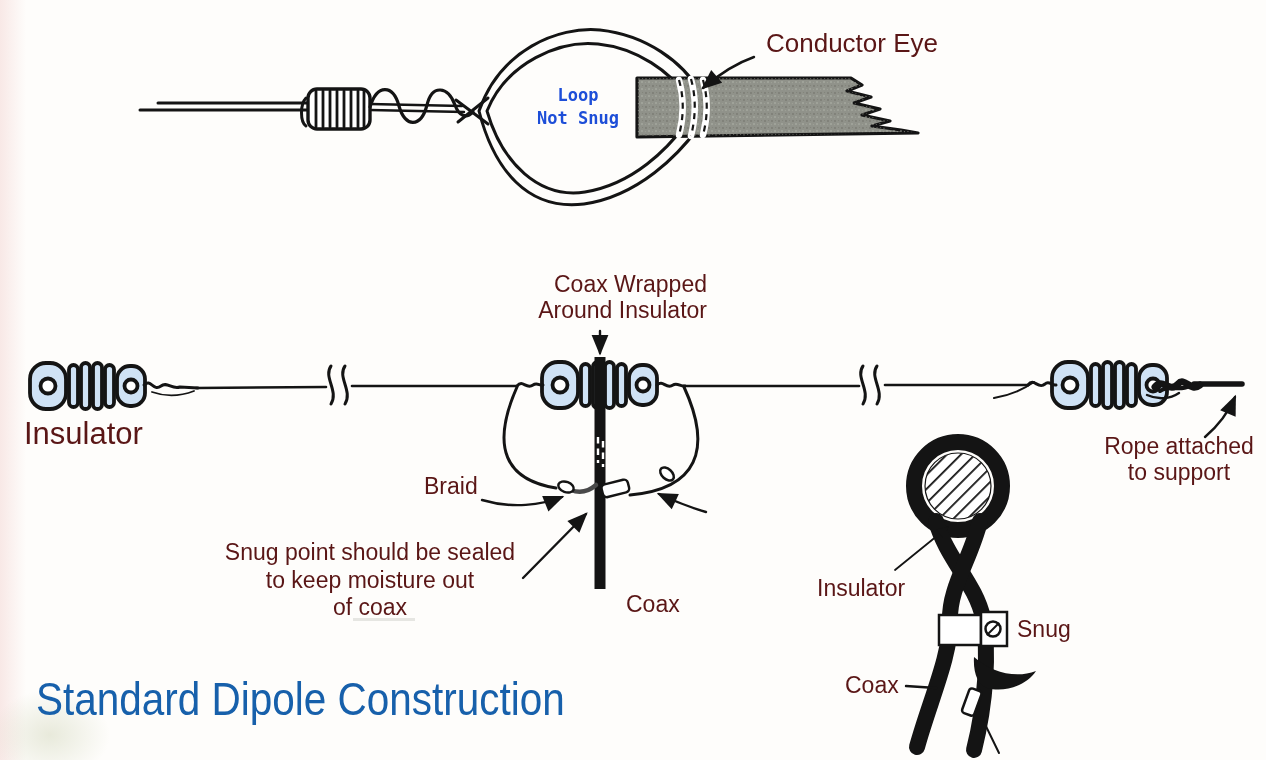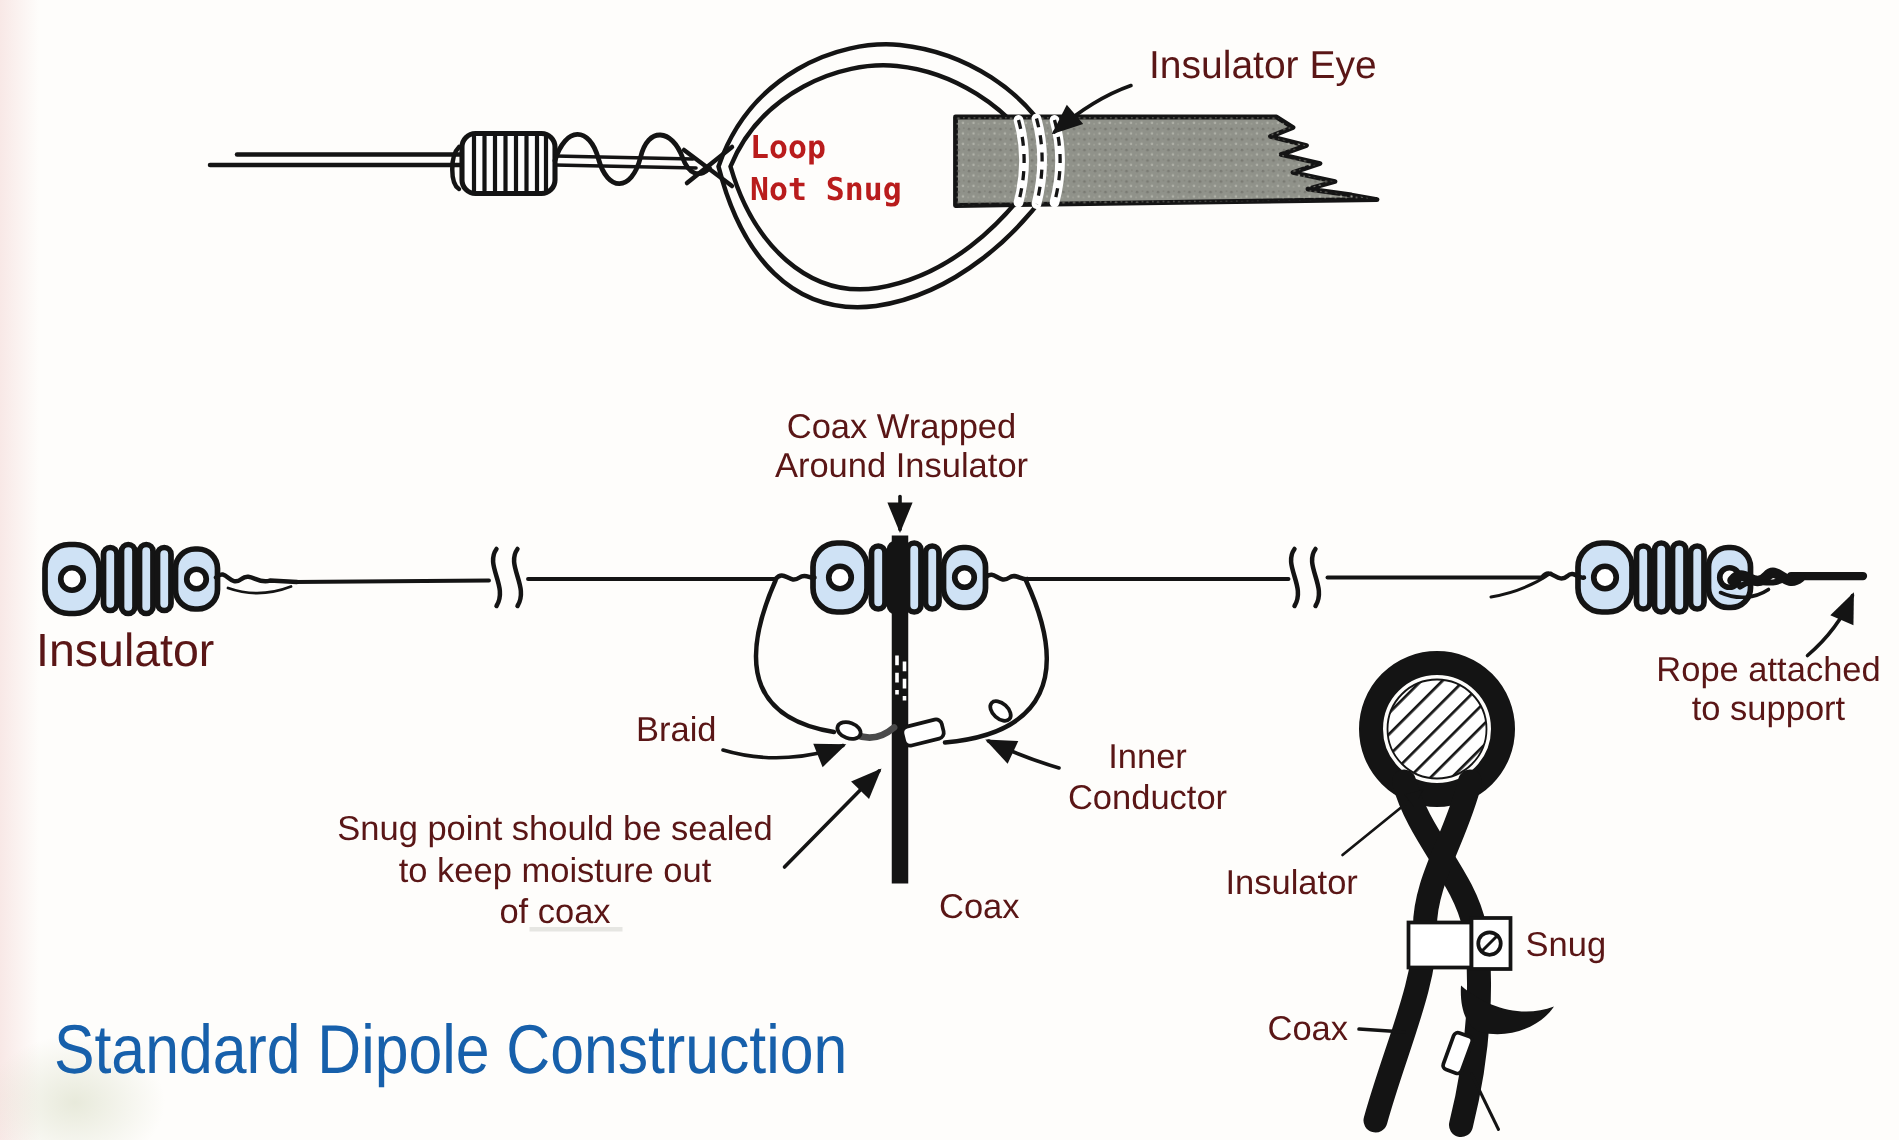--- a/index.html
+++ b/index.html
@@ -26,26 +26,26 @@
   .bar     { fill:var(--color-bar_gray,#90928a); stroke:var(--color-line,#141414); stroke-width:3.2; stroke-linejoin:round; }
   .thick   { fill:none; stroke:var(--color-line,#141414); stroke-width:16; stroke-linecap:round; }
   .case    { fill:none; stroke:#ffffff; stroke-width:6.5; stroke-linecap:round; }
   .dash-bk { fill:none; stroke:var(--color-line,#141414); stroke-width:2.2; stroke-dasharray:6 5.5; stroke-linecap:butt; }
   .wh-dash { fill:none; stroke:#ffffff; stroke-width:2.4; stroke-dasharray:6.5 5; }
   .sleeve  { fill:#ffffff; stroke:var(--color-line,#141414); stroke-width:2.5; }
 
   
   .lbl { position:absolute; font-size:23px; line-height:1.18; color:var(--color-label,#5a1616);
          white-space:pre-line; }
-  .lbl.center { text-align:center; }
+  .lbl.center { text-align:right; }
   .lbl.right  { text-align:center; }
   .lbl.big    { font-size:31px; }
-  .loop-note  { position:absolute; left:500px; top:84px; width:156px; 
-                font-family:"DejaVu Sans Mono", monospace; font-size:21px; line-height:1.35;
-                font-weight:600; color:#b91c1c; white-space:pre-line; }
+  .loop-note  { position:absolute; left:500px; top:84px; width:156px; text-align:center;
+                font-family:"DejaVu Sans Mono", monospace; font-size:17px; line-height:1.35;
+                font-weight:600; color:#1d4ed8; white-space:pre-line; }
   .title { position:absolute; left:36px; top:676px; font-size:46px; line-height:1;
            color:var(--color-title,#1760ab); white-space:nowrap;
            transform:scaleX(0.88); transform-origin:0 50%; }
 </style>
 </head>
 <body>
 
 <div class="stage">
 
   <div class="edge-tint"></div>
@@ -196,34 +196,32 @@
         <rect class="sleeve" x="939" y="615" width="42" height="30" stroke-width="3"></rect>
         <rect class="sleeve" x="981" y="612" width="26" height="34" stroke-width="3"></rect>
         <circle class="sleeve" cx="993" cy="629" r="7.5" stroke-width="2.4"></circle>
         <path class="ln" stroke-width="2" d="M987.5,634.5 L998.5,623.5"></path>
       </g>
       <path class="ln" stroke-width="1.8" marker-end="url(#ah-sm)" d="M895,570 L948,527"></path>
       <path class="ln" stroke-width="2.4" d="M906,686 L936,688"></path>
     </g>
   </svg>
 
-  <div class="lbl" style="left:766px; top:28px; font-size:26px;">Insulator Eye</div>
+  <div class="lbl" style="left:766px; top:28px; font-size:26px;">Conductor Eye</div>
 
   <div class="loop-note">Loop
 Not Snug</div>
 
   <div class="lbl center" style="left:495px; top:272px; width:212px; line-height:1.12;">Coax Wrapped
 Around Insulator</div>
 
   <div class="lbl big" style="left:24px; top:416px;">Insulator</div>
 
   <div class="lbl" style="left:424px; top:473px;">Braid</div>
 
-  <div class="lbl center" style="left:698px; top:491px; width:134px;">Inner
-Conductor</div>
 
   <div class="lbl right" style="left:222px; top:539px; width:296px; line-height:1.2;">Snug point should be sealed
 to keep moisture out
 of coax</div>
 
   <div class="lbl" style="left:626px; top:591px;">Coax</div>
 
   <div class="lbl right" style="left:1096px; top:433px; width:166px; line-height:1.15;">Rope attached
 to support</div>
 

